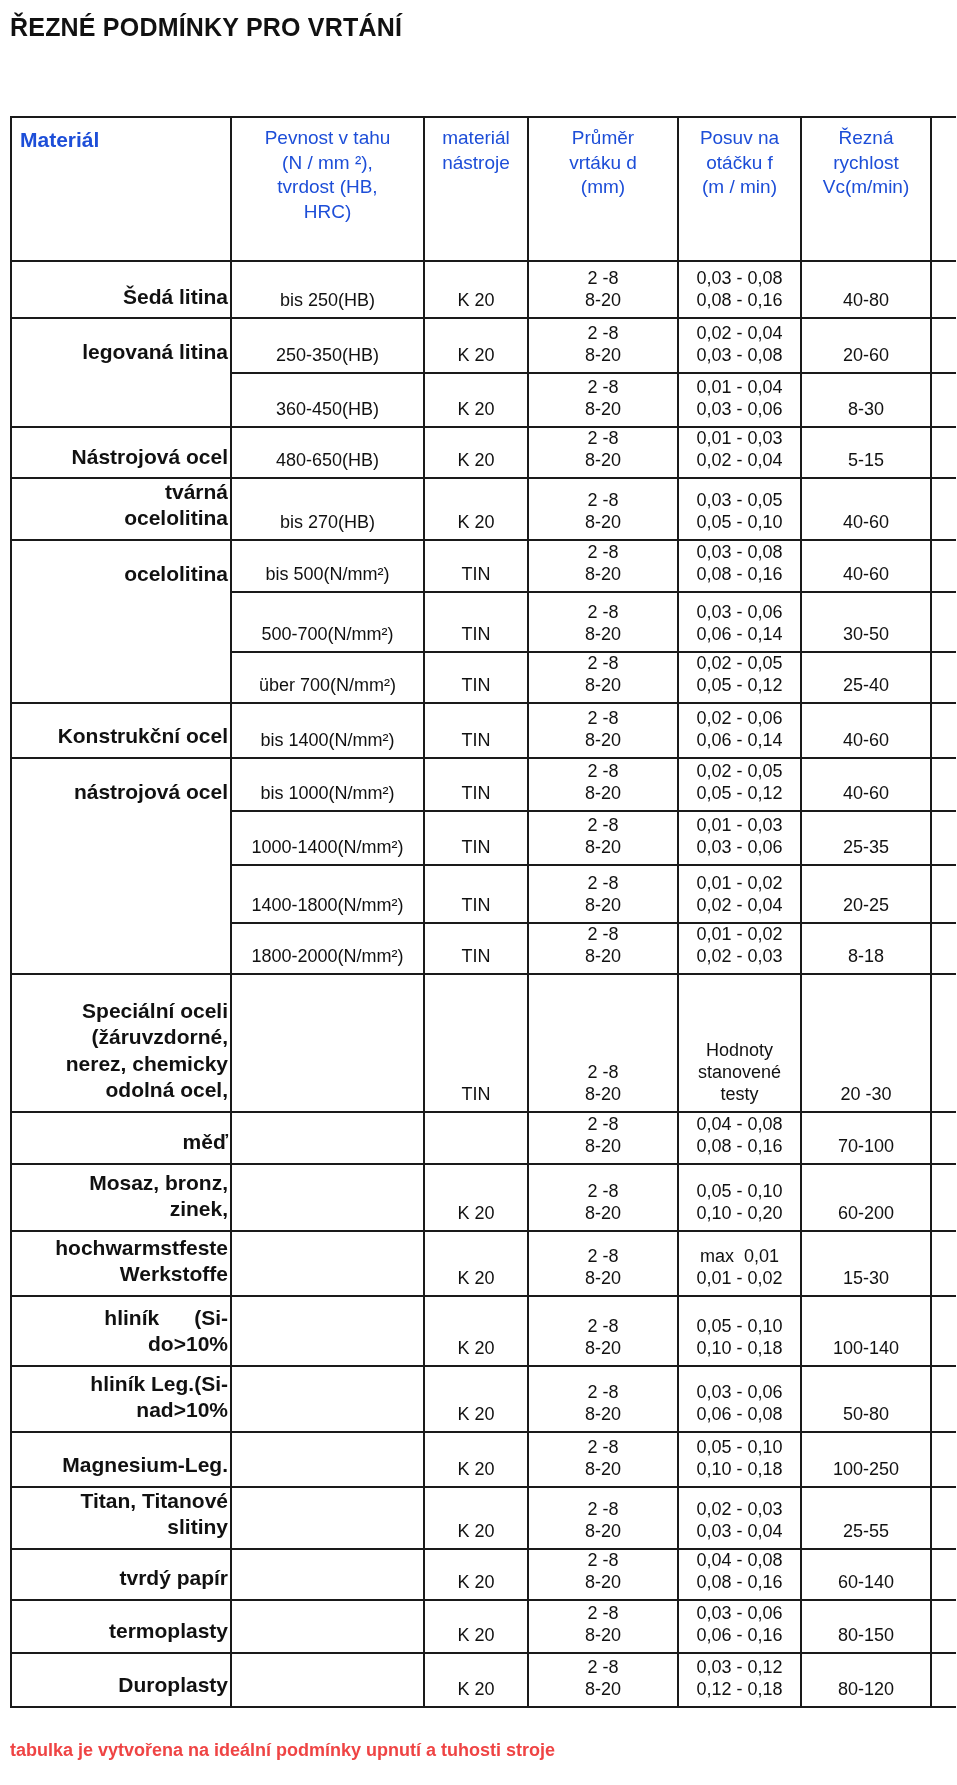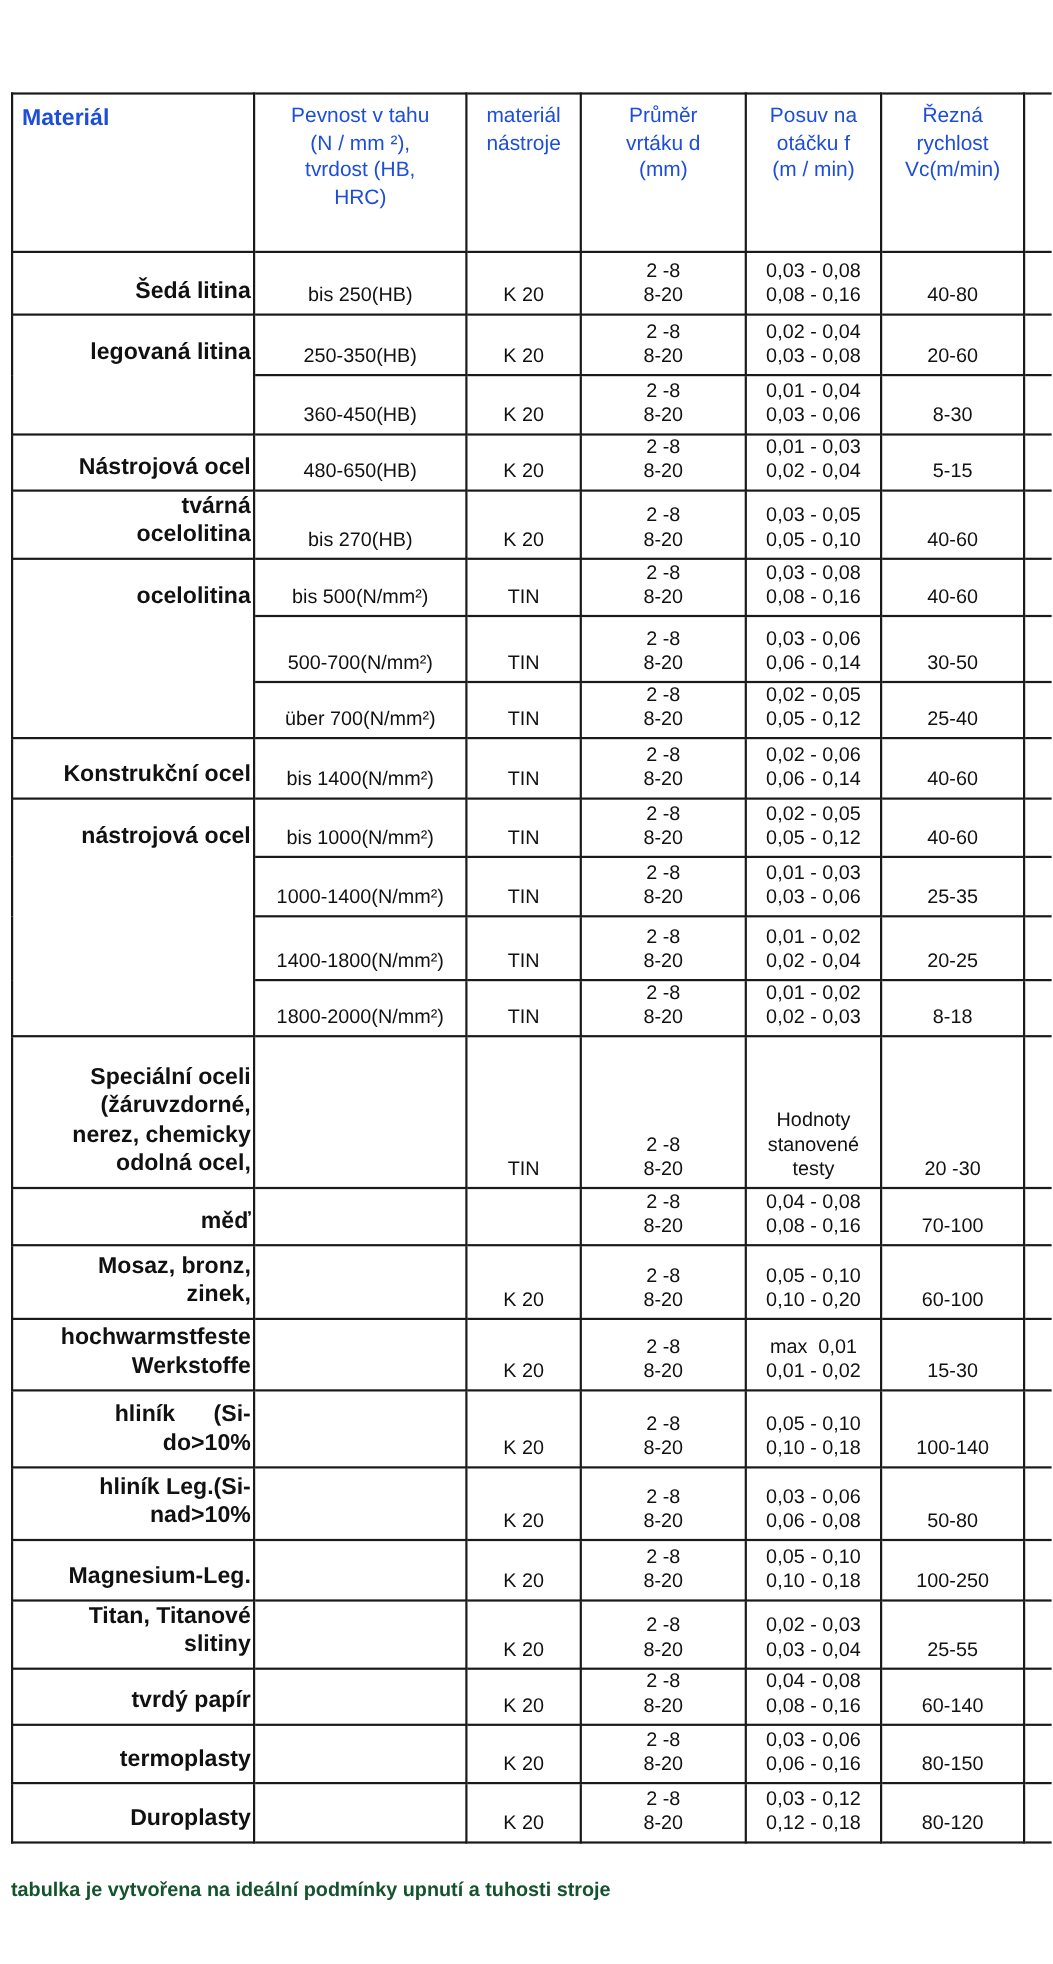--- a/index.html
+++ b/index.html
@@ -52,27 +52,28 @@
   tbody tr:nth-child(9){height:55px} tbody tr:nth-child(10){height:53px}
   tbody tr:nth-child(11){height:54px} tbody tr:nth-child(12){height:58px}
   tbody tr:nth-child(13){height:50px} tbody tr:nth-child(14){height:138px}
   tbody tr:nth-child(15){height:52px} tbody tr:nth-child(16){height:67px}
   tbody tr:nth-child(17){height:65px} tbody tr:nth-child(18){height:70px}
   tbody tr:nth-child(19){height:66px} tbody tr:nth-child(20){height:55px}
   tbody tr:nth-child(21){height:47px} tbody tr:nth-child(22){height:49px}
   tbody tr:nth-child(23){height:53px} tbody tr:nth-child(24){height:54px}
   .footer {
     margin:0; margin-top:32px;
-    font-size:18px; font-weight:bold; color:#14532d;
+    font-size:18px; font-weight:bold; color:#ef4444;
   }
 </style>
 </head>
 <body>
 
 <div class="page">
+  <h1 class="title">ŘEZNÉ PODMÍNKY PRO VRTÁNÍ</h1>
 
   <table class="grid">
     <colgroup>
       <col style="width:220px">
         <col style="width:193px">
         <col style="width:104px">
       <col style="width:150px">
         <col style="width:123px">
         <col style="width:130px">
       <col style="width:25px">
@@ -265,21 +266,21 @@
         </tr>
         <tr>
           <td class="c1">Mosaz, bronz,
 zinek,</td>
           <td class="c2"></td>
           <td class="c3">K 20</td>
           <td class="c4">2 -8
 8-20</td>
           <td class="c5">0,05 - 0,10
 0,10 - 0,20</td>
-          <td class="c6">60-100</td>
+          <td class="c6">60-200</td>
           <td class="sliver"></td>
         </tr>
         <tr>
           <td class="c1">hochwarmstfeste
 Werkstoffe</td>
           <td class="c2"></td>
           <td class="c3">K 20</td>
           <td class="c4">2 -8
 8-20</td>
           <td class="c5">max  0,01

